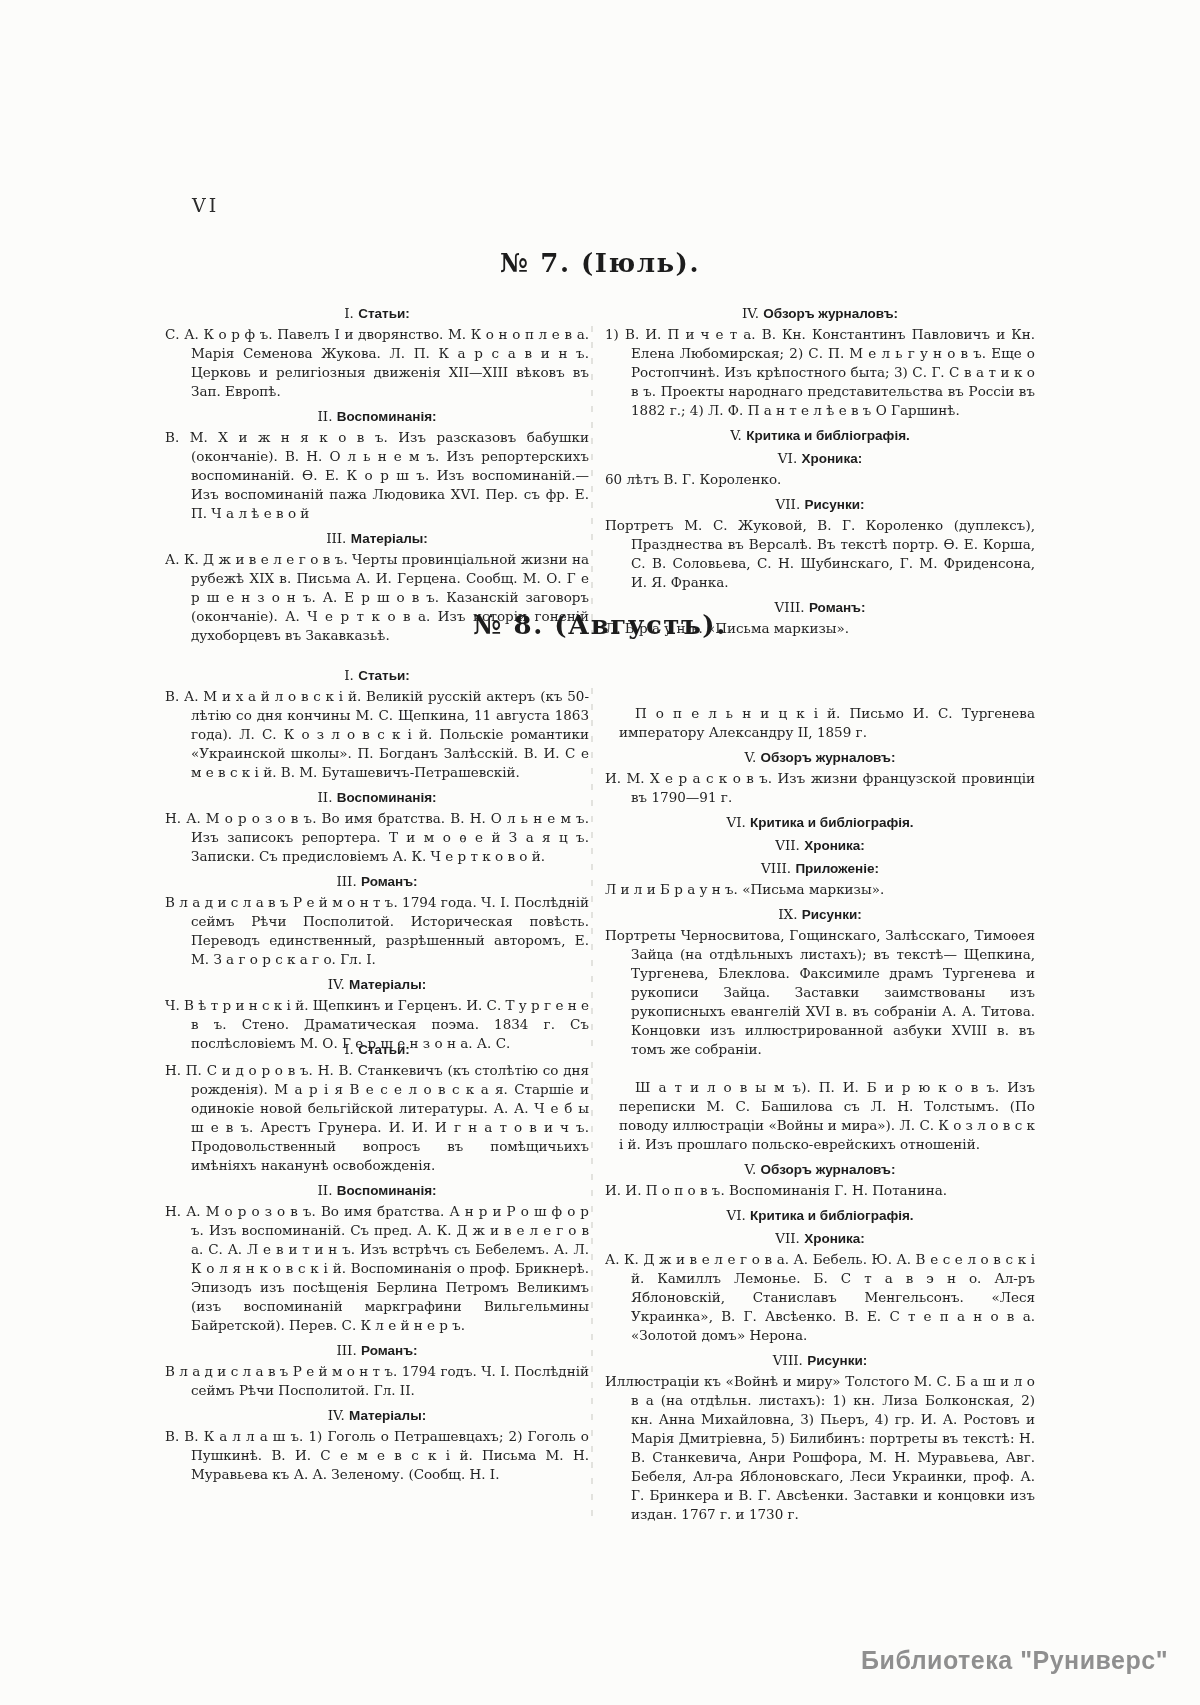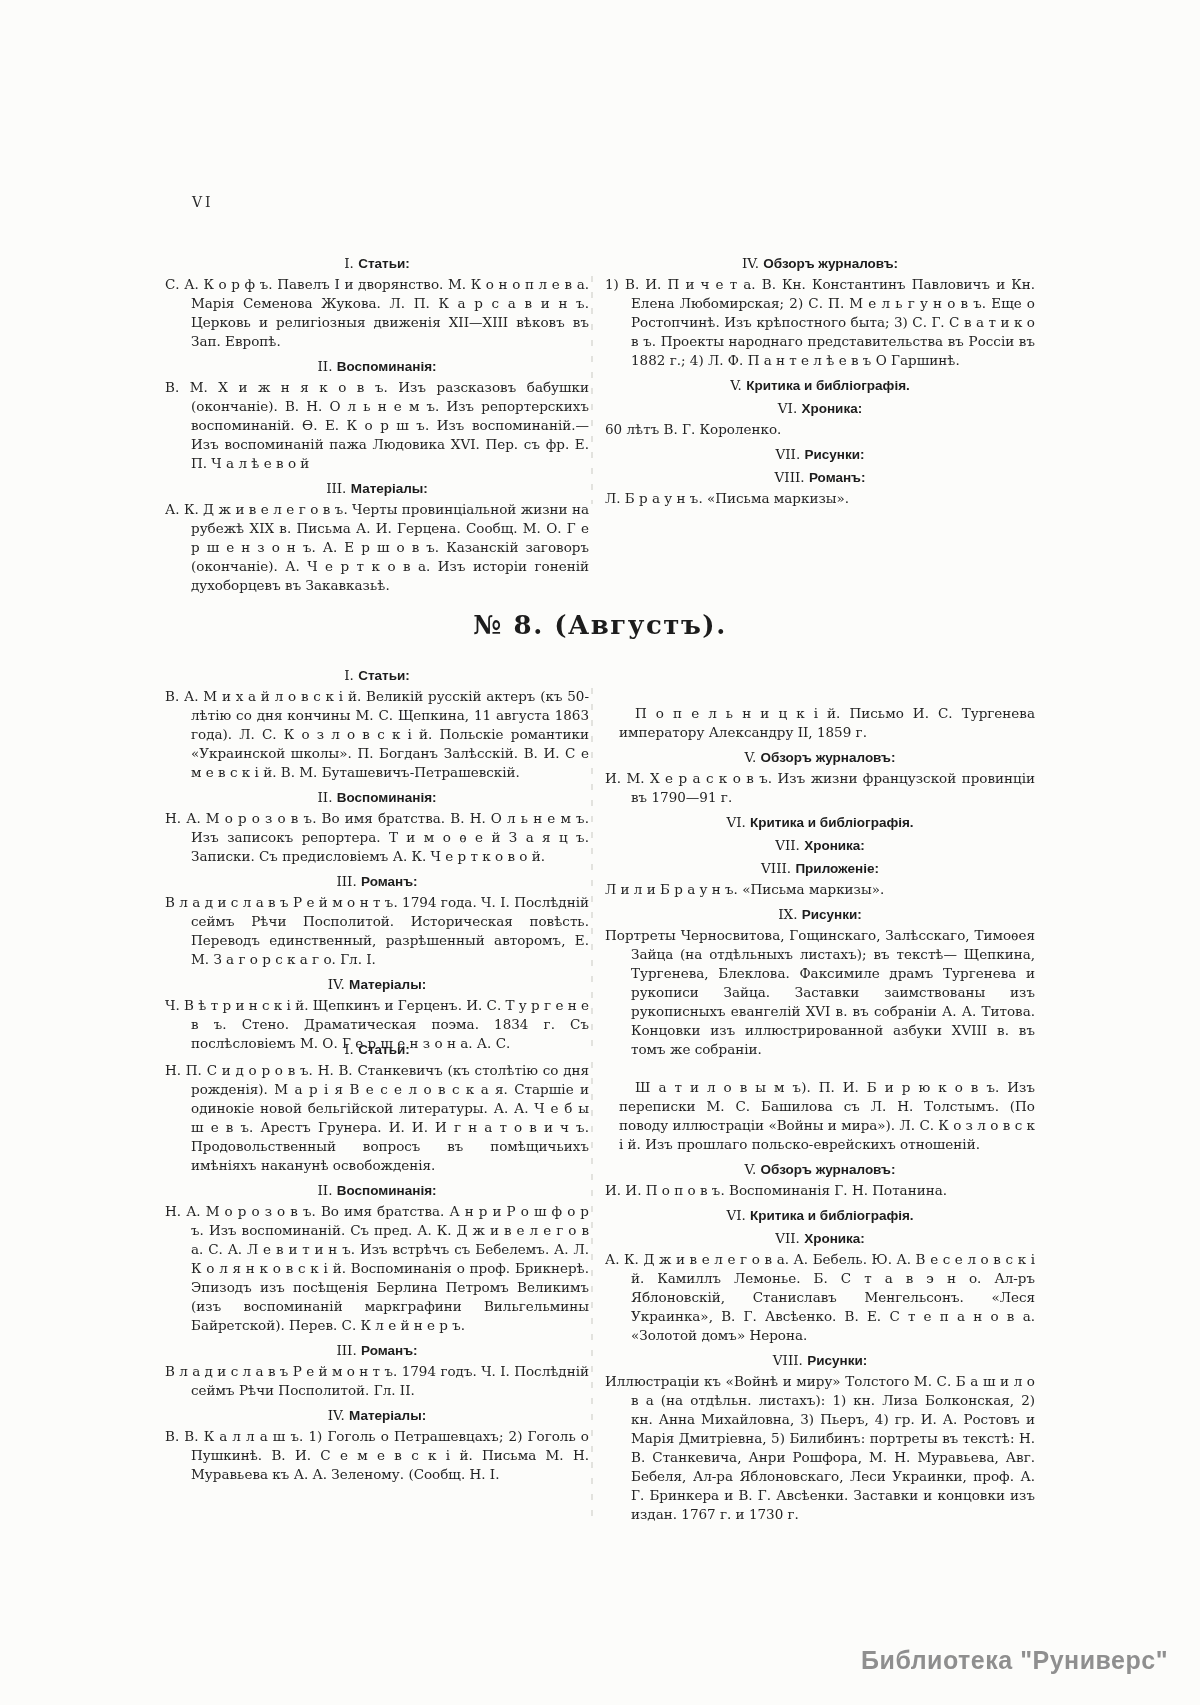--- a/index.html
+++ b/index.html
@@ -3,21 +3,21 @@
 <meta charset="utf-8">
 <style>
   html,body{margin:0;padding:0;background:#ffffff;}
   .page{
     position:relative;width:1200px;height:1705px;overflow:hidden;
     background:#fcfcfa;color:#222;
     font-family:"DejaVu Serif",serif;
   }
   .page-number{
     position:absolute;left:192px;top:194px;
-    font-size:14px;letter-spacing:3px;color:#2b2b2b;
+    font-size:19px;letter-spacing:3px;color:#2b2b2b;
   }
   .sections{position:absolute;left:165px;top:0;width:870px;}
   .toc-section{position:absolute;left:0;width:870px;}
   .sec0{top:248px;}
   .sec1{top:610px;}
   .sec2{top:1034px;}
   .section-title{
     margin:0 0 20px;text-align:center;
     font-family:"DejaVu Serif",serif;font-weight:700;
     font-size:26px;letter-spacing:1.5px;color:#1c1c1c;
@@ -46,36 +46,38 @@
     font-size:25px;color:#8f8f8f;letter-spacing:.5px;
   }
 </style>
 </head>
 <body>
 
 <div class="page">
   <div class="page-number">VI</div>
   <div class="sections">
       <section class="toc-section sec0">
+        <h2 class="section-title">№ 7. (Іюль).</h2>
         <div class="cols">
           <div class="col col-left">
             <h3 class="rubric"><span class="rnum">I. </span><span class="rlabel">Статьи:</span></h3>
             <p class="entry">С. А. К о р ф ъ. Павелъ I и дворянство. М. К о н о п л е в а.  Марія Семенова Жукова. Л. П. К а р с а в и н ъ. Церковь и религіозныя движенія XII—XIII вѣковъ въ Зап. Европѣ.</p>
             <h3 class="rubric"><span class="rnum">II. </span><span class="rlabel">Воспоминанія:</span></h3>
             <p class="entry">В. М. Х и ж н я к о в ъ.  Изъ разсказовъ бабушки (окончаніе). В. Н. О л ь н е м ъ.  Изъ репортерскихъ воспоминаній. Ѳ. Е. К о р ш ъ.  Изъ воспоминаній.— Изъ воспоминаній пажа Людовика XVI. Пер. съ фр. Е. П. Ч а л ѣ е в о й</p>
             <h3 class="rubric"><span class="rnum">III. </span><span class="rlabel">Матеріалы:</span></h3>
             <p class="entry">А. К. Д ж и в е л е г о в ъ.  Черты провинціальной жизни на рубежѣ XIX в. Письма А. И. Герцена. Сообщ. М. О. Г е р ш е н з о н ъ. А. Е р ш о в ъ. Казанскій заговоръ (окончаніе). А. Ч е р т к о в а. Изъ исторіи гоненій духоборцевъ въ Закавказьѣ.</p>
           </div>
           <div class="col col-right">
             <h3 class="rubric"><span class="rnum">IV. </span><span class="rlabel">Обзоръ журналовъ:</span></h3>
             <p class="entry">1) В. И. П и ч е т а. В. Кн. Константинъ Павловичъ и Кн. Елена Любомирская; 2) С. П. М е л ь г у н о в ъ. Еще о Ростопчинѣ. Изъ крѣпостного быта; 3) С. Г. С в а т и к о в ъ.  Проекты народнаго представительства въ Россіи въ 1882 г.; 4) Л. Ф. П а н т е л ѣ е в ъ О Гаршинѣ.</p>
             <h3 class="rubric"><span class="rnum">V. </span><span class="rlabel">Критика и библіографія.</span></h3>
             <h3 class="rubric"><span class="rnum">VI. </span><span class="rlabel">Хроника:</span></h3>
             <p class="entry">60 лѣтъ В. Г. Короленко.</p>
             <h3 class="rubric"><span class="rnum">VII. </span><span class="rlabel">Рисунки:</span></h3>
+            <p class="entry">Портретъ М. С. Жуковой, В. Г. Короленко (дуплексъ), Празднества въ Версалѣ. Въ текстѣ портр. Ѳ. Е. Корша, С. В. Соловьева, С. Н. Шубинскаго, Г. М. Фриденсона, И. Я. Франка.</p>
             <h3 class="rubric"><span class="rnum">VIII. </span><span class="rlabel">Романъ:</span></h3>
             <p class="entry">Л. Б р а у н ъ. «Письма маркизы».</p>
           </div>
         </div>
       </section>
       <section class="toc-section sec1">
         <h2 class="section-title">№ 8. (Августъ).</h2>
         <div class="cols">
           <div class="col col-left">
             <h3 class="rubric"><span class="rnum">I. </span><span class="rlabel">Статьи:</span></h3>

